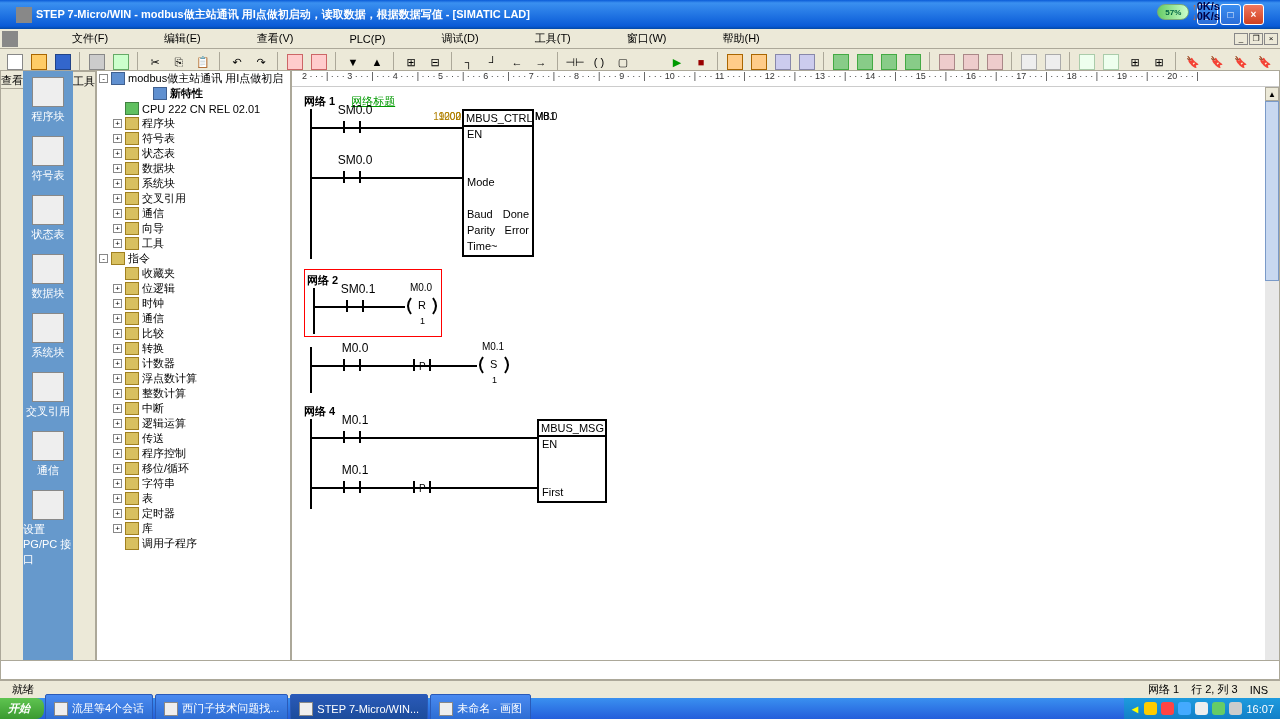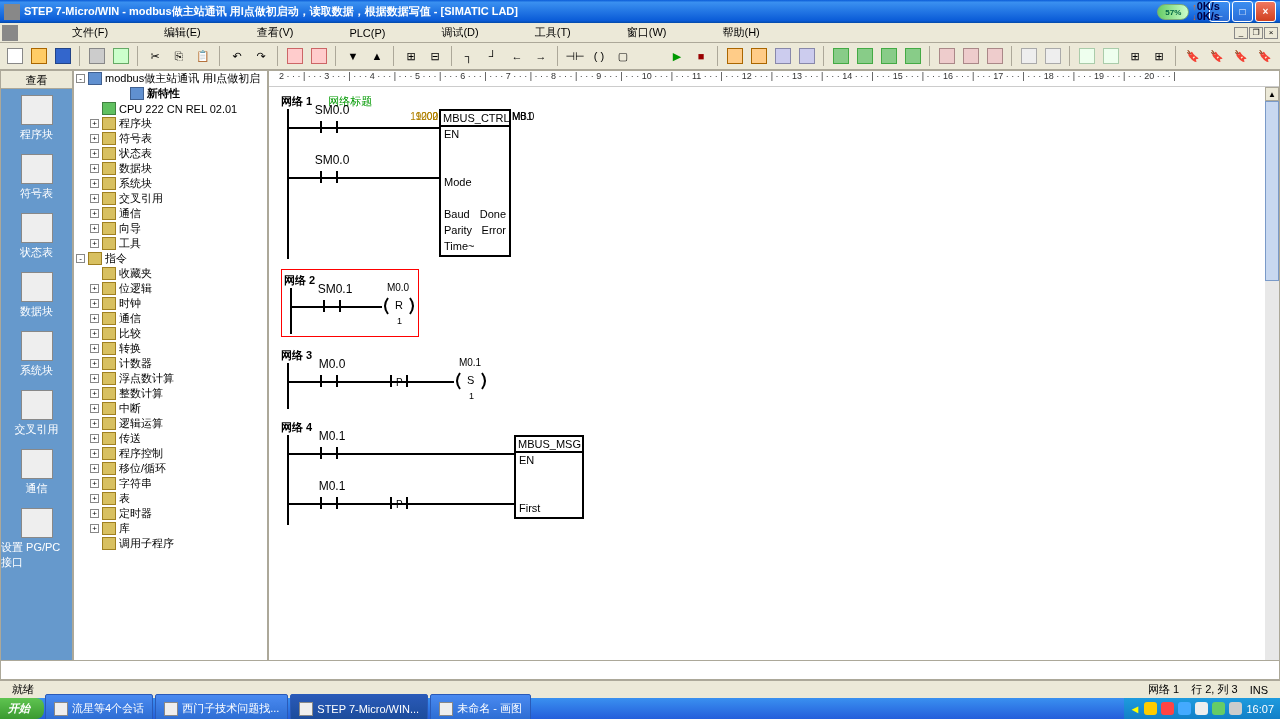--- a/index.html
+++ b/index.html
@@ -1,19 +1,19 @@
 <!DOCTYPE html>
 <html><head>
 <meta charset="utf-8">
 <style>
 * { margin:0; padding:0; box-sizing:border-box; font-family: Tahoma, "Microsoft YaHei", sans-serif; font-size:11px; }
 body { width:1280px; height:719px; background:#d4d0c8; overflow:hidden; position:relative; }
 
 
-.title-bar { height:23px; background:linear-gradient(to bottom,#0a5bd7,#3a90f0 10%,#0a5bd7 90%,#0349a6); display:flex; align-items:center; color:#fff; font-weight:bold; padding:0 4px;justify-content:flex-end; }
+.title-bar { height:29px; background:linear-gradient(to bottom,#0a5bd7,#3a90f0 10%,#0a5bd7 90%,#0349a6); display:flex; align-items:center; color:#fff; font-weight:bold; padding:0 16px;justify-content:flex-end; }
 .title-bar .app-icon { width:16px; height:16px; background:#888; margin-right:4px; }
 .title-text { flex:1; white-space:nowrap; overflow:hidden; }
 .win-btns { display:flex; gap:2px; }
 .win-btn { width:21px; height:21px; border-radius:3px; border:1px solid #fff; display:flex; align-items:center; justify-content:center; color:#fff; font-weight:bold; font-size:10px; }
 .win-min,.win-max { background:linear-gradient(#3b8ef0,#2a6dd8); }
 .win-close { background:linear-gradient(#f07860,#d04020); }
 .speed-widget { position:absolute; right:60px; top:2px; display:flex; align-items:center; gap:3px; }
 .speed-gauge { width:32px; height:16px; border-radius:8px; background:linear-gradient(to right,#6c6,#cfc); border:1px solid #7aa97a; font-size:8px; display:flex; align-items:center; justify-content:center; color:#064; }
 .speed-txt { font-size:9px; color:#004; line-height:9px;}
 .speed-arrow { color:#f60; font-size:9px;}
@@ -28,21 +28,21 @@
 
 .toolbar-row { height:27px; background:#ece9d8; display:flex; align-items:center; padding:0 4px; border-bottom:1px solid #aca899; gap:2px; }
 .tool-btn { width:22px; height:22px; border:1px solid transparent; display:flex; align-items:center; justify-content:center; background:#ece9d8; }
 .tb-sep { width:2px; height:20px; border-left:1px solid #aca899; margin:0 3px; }
 .tb-icon { width:16px; height:16px; display:inline-block; }
 
 
 .main-area { position:absolute; top:70px; bottom:23px; left:0; right:0; display:flex; }
 
 
-.nav-panel { width:73px; background:#ece9d8; border:1px solid #aca899; display:flex; flex-direction:column; }
+.nav-panel { width:96px; background:#ece9d8; border:1px solid #aca899; display:flex; }
 .nav-header { height:18px; background:#ece9d8; border-bottom:1px solid #aca899; text-align:center; line-height:18px; }
 .nav-body { flex:1; background:#6699cc; overflow:hidden; }
 .nav-item { display:flex; flex-direction:column; align-items:center; padding:6px 0; color:#fff; cursor:default; gap:2px;}
 .nav-icon { width:32px; height:30px; background:#eee; border:1px solid #888; }
 .nav-footer { height:18px; text-align:center; line-height:18px; border-top:1px solid #aca899; }
 
 
 .tree-panel { width:195px; background:#fff; border:1px solid #aca899; overflow:hidden; position:relative; }
 .tree-body { position:absolute; top:0; bottom:14px; left:0; right:0; overflow:hidden; }
 .tree-node { display:flex; align-items:center; height:15px; white-space:nowrap; }
@@ -58,21 +58,21 @@
 
 .editor-panel { flex:1; display:flex; flex-direction:column; border:1px solid #aca899; background:#fff; position:relative;}
 .ruler { height:16px; background:#fff; border-bottom:1px solid #ccc; font-size:9px; color:#333; padding-left:10px; white-space:nowrap; overflow:hidden;}
 .ladder-area { flex:1; overflow:hidden; position:relative; background:#fff; }
 .editor-vscroll { position:absolute; right:0; top:16px; bottom:16px; width:14px; background:#e8e8e8; display:flex; flex-direction:column;}
 .vscroll-thumb { background:#c8d8f0; border:1px solid #7a9ac8; }
 
 .network { margin:6px 0 10px 12px; }
 .net-header { display:flex; gap:16px; height:16px; align-items:center; }
 .net-title { font-weight:bold; color:#000; }
-.net-comment { color:#090; }
+.net-comment { color:#090;text-decoration:underline; }
 .rung { position:relative; height:auto; border-left:2px solid #000; margin-left:6px; padding:4px 0; }
 .wire { position:absolute; height:2px; background:#000; top:16px; }
 .contact { position:absolute; top:4px; width:30px; height:24px; }
 .contact::before,.contact::after { content:""; position:absolute; top:6px; bottom:6px; width:2px; background:#000; }
 .contact::before { left:6px; } .contact::after { right:6px; }
 .contact.pos .p { position:absolute; left:12px; top:8px; font-size:10px; }
 .coil { position:absolute; top:6px; width:34px; height:20px; }
 .coil svg { width:34px; height:20px; }
 .coil-label { position:absolute; top:-14px; left:-4px; width:40px; text-align:center; font-size:10px; }
 .contact-label { position:absolute; top:-12px; left:-4px; width:44px; text-align:center; font-size:12px; }
@@ -527,23 +527,20 @@
             <svg>
                 <path d="M6 2 Q0 10 6 18 M28 2 Q34 10 28 18" stroke="#000" fill="none" stroke-width="2"></path>
               </svg>
             <span style="position:absolute;left:13px;top:3px">R</span>
             <span style="position:absolute;left:15px;top:20px;font-size:9px">1</span>
           </div>
         </div>
       </div>
 
       <div class="network">
-        <div class="net-header">
-            <span class="net-title">网络 3</span>
-          </div>
         <div class="rung" style="height:46px">
           <div class="wire" style="left:0;width:165px;top:18px"></div>
           <div class="contact" style="left:25px;top:6px">
               <div class="contact-label">M0.0</div>
             </div>
           <div class="contact pos" style="left:95px;top:6px">
               <span class="p">P</span>
             </div>
           <div class="coil" style="left:165px;top:8px">
             <div class="coil-label">M0.1</div>

